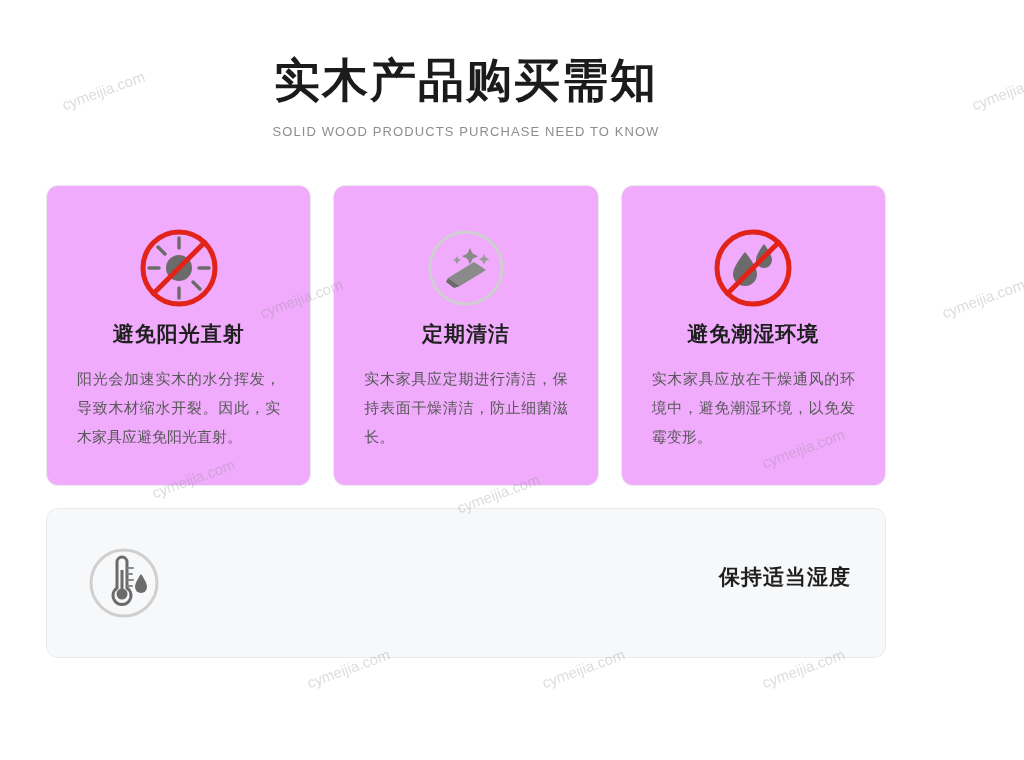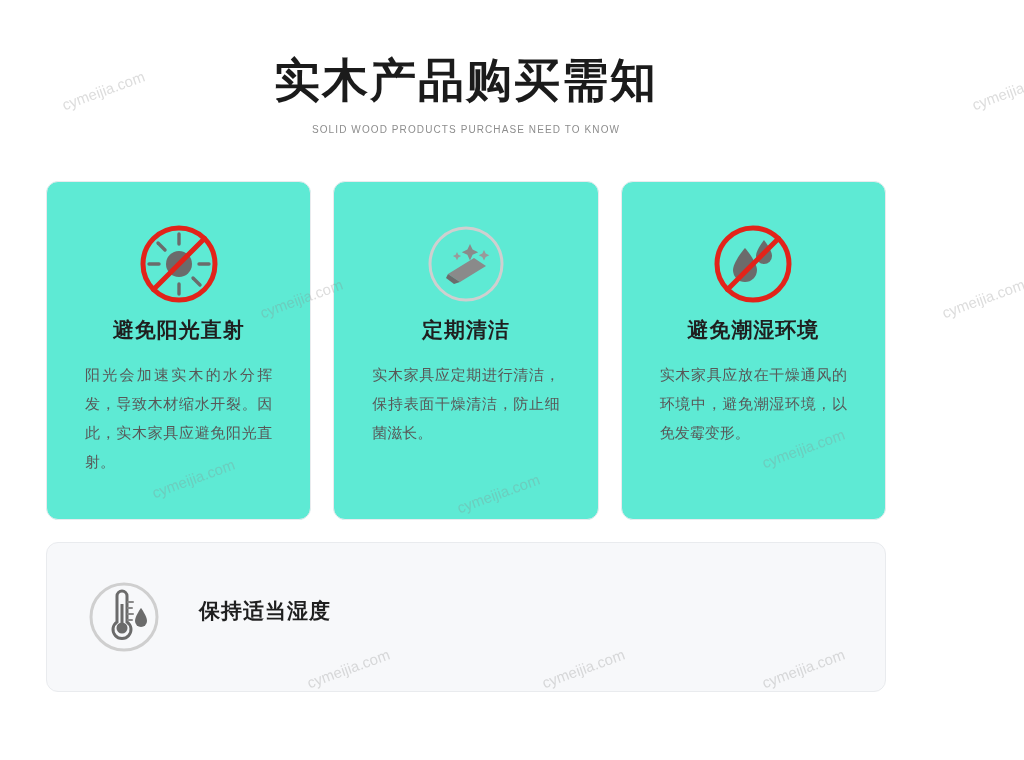--- a/index.html
+++ b/index.html
@@ -48,35 +48,35 @@
   }
   .title {
     font-size: 46px;
     font-weight: bold;
     letter-spacing: 2px;
     color: #1b1b1b;
     line-height: 1.25;
     margin: 0 0 14px 0;
   }
   .subtitle {
-    font-size: 10px;
+    font-size: 13px;
     letter-spacing: 1.1px;
     color: #8d8d8d;
     margin: 0;
     font-weight: normal;
   }
 
   .cards-row {
     display: flex;
     gap: 22px;
     margin-top: 46px;
   }
   .card {
     flex: 1 1 0;
-    background: #5eead4;
+    background: #f0abfc;
     border: 1px solid #e9ebee;
     border-radius: 12px;
     box-sizing: border-box;
     padding: 34px 26px 30px 26px;
     text-align: center;
     min-height: 290px;
   }
   .icon-wrap {
     height: 96px;
     display: flex;
@@ -89,21 +89,21 @@
     color: #1f1f1f;
     margin: 4px 0 16px 0;
     letter-spacing: 1px;
   }
   .card-text {
     font-size: 15px;
     line-height: 1.95;
     color: #585858;
     text-align: justify;
     text-align-last: left;
-    margin: 12px;
+    margin: 4px;
   }
 
   
   .wide-card {
     margin-top: 22px;
     background: #f7f8fa;
     border: 1px solid #e9ebee;
     border-radius: 12px;
     box-sizing: border-box;
     padding: 30px 34px 30px 30px;
@@ -114,20 +114,21 @@
   }
   .wide-icon {
     flex: 0 0 auto;
     width: 94px;
     display: flex;
     align-items: center;
     justify-content: center;
   }
   .wide-body {
     flex: 1 1 auto;
+    text-align: right;
   }
   .wide-title {
     font-size: 21px;
     font-weight: bold;
     color: #1f1f1f;
     margin: 0 0 12px 0;
     letter-spacing: 1px;
   }
   .wide-text {
     font-size: 15.5px;

